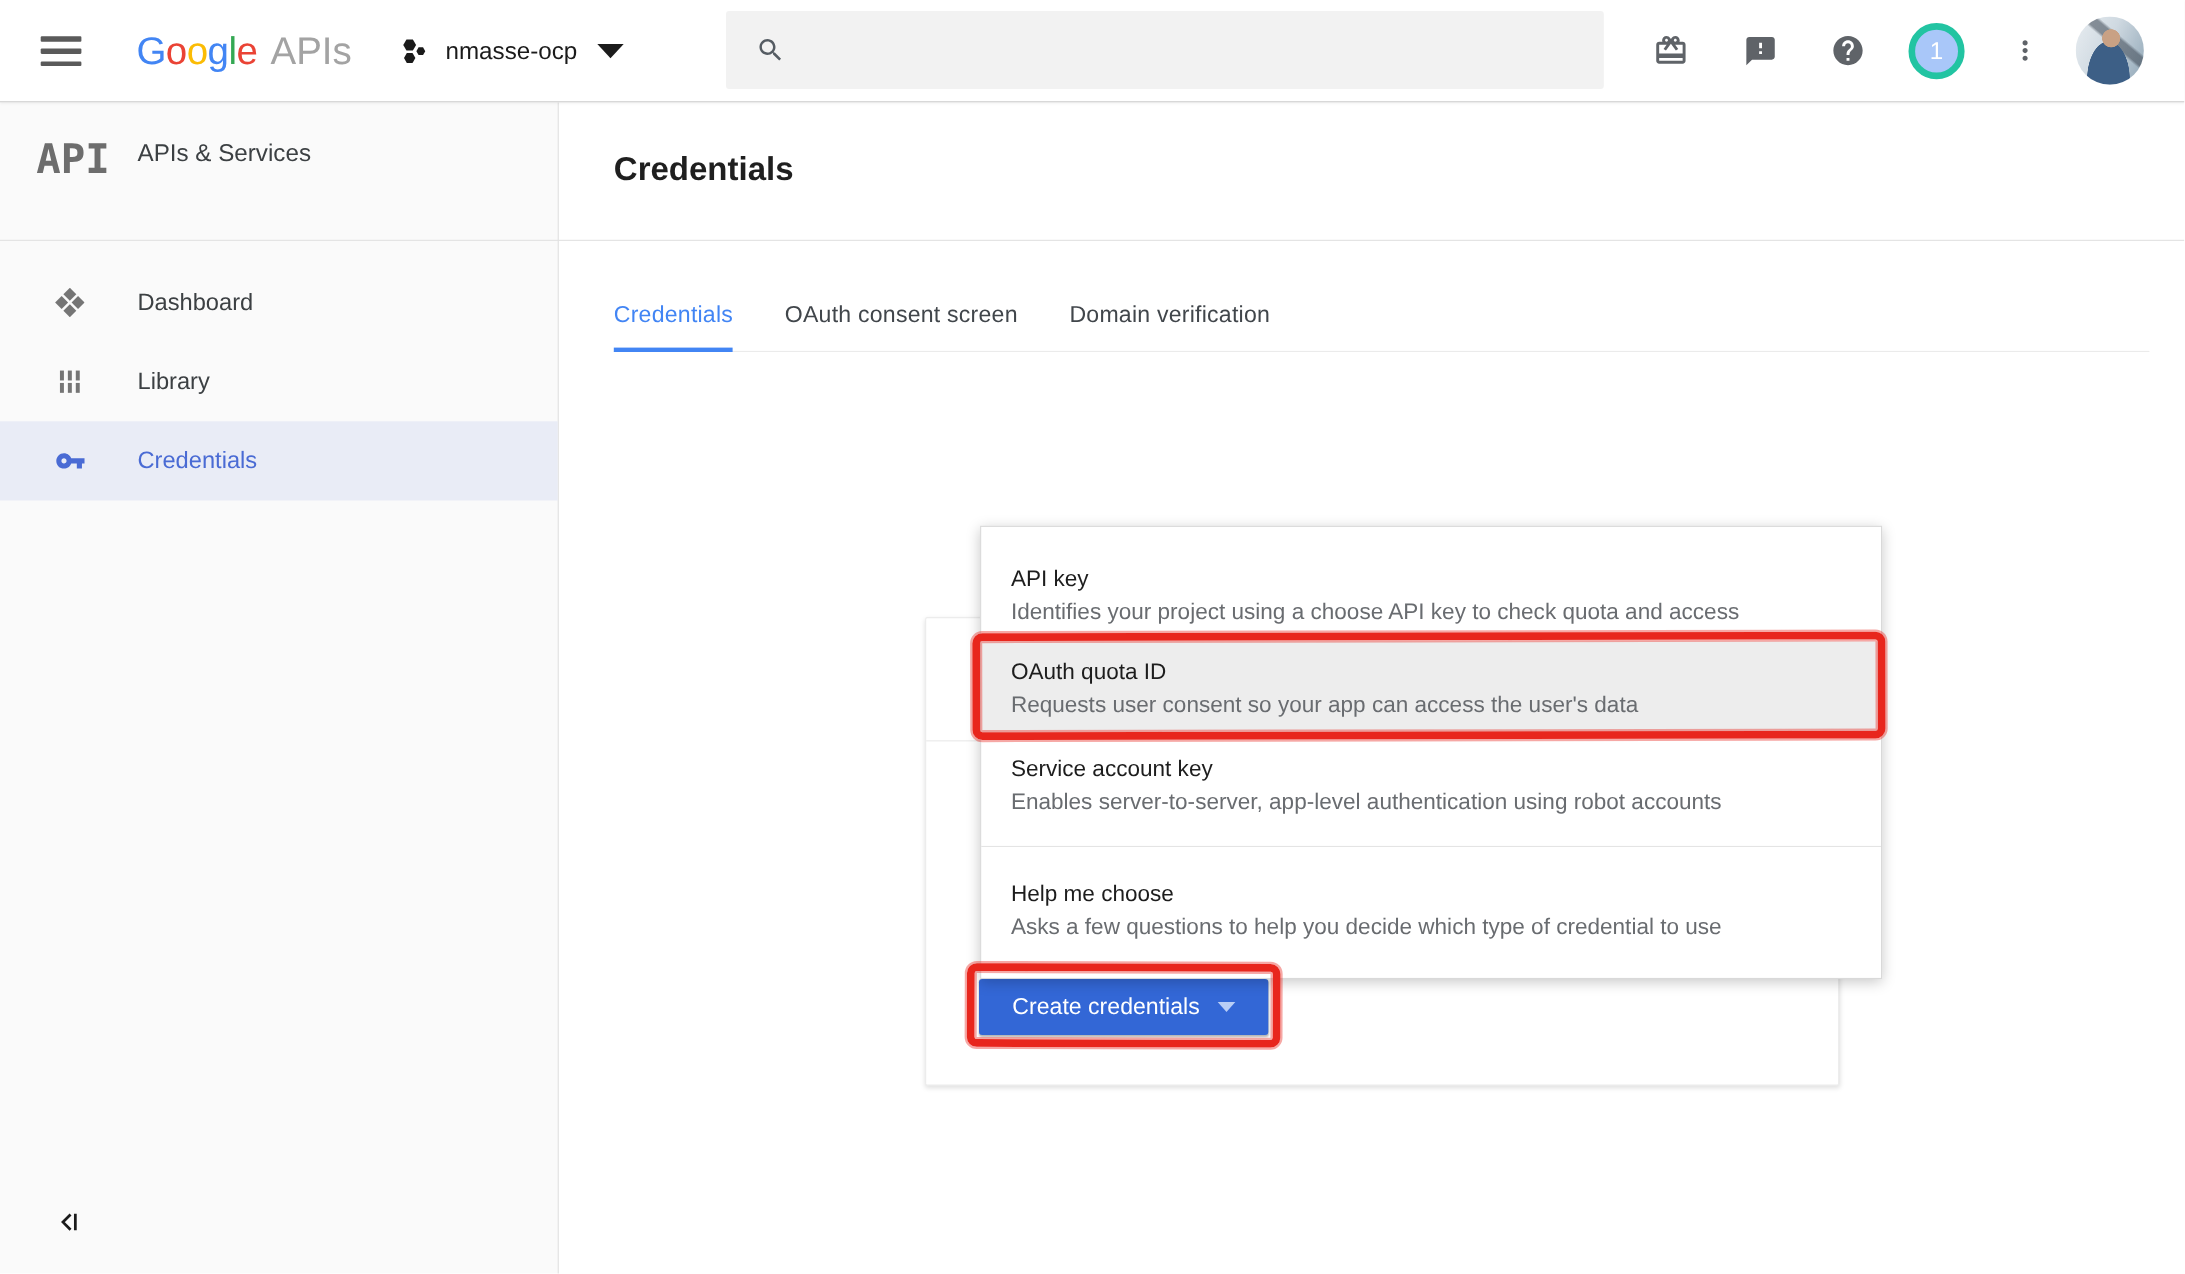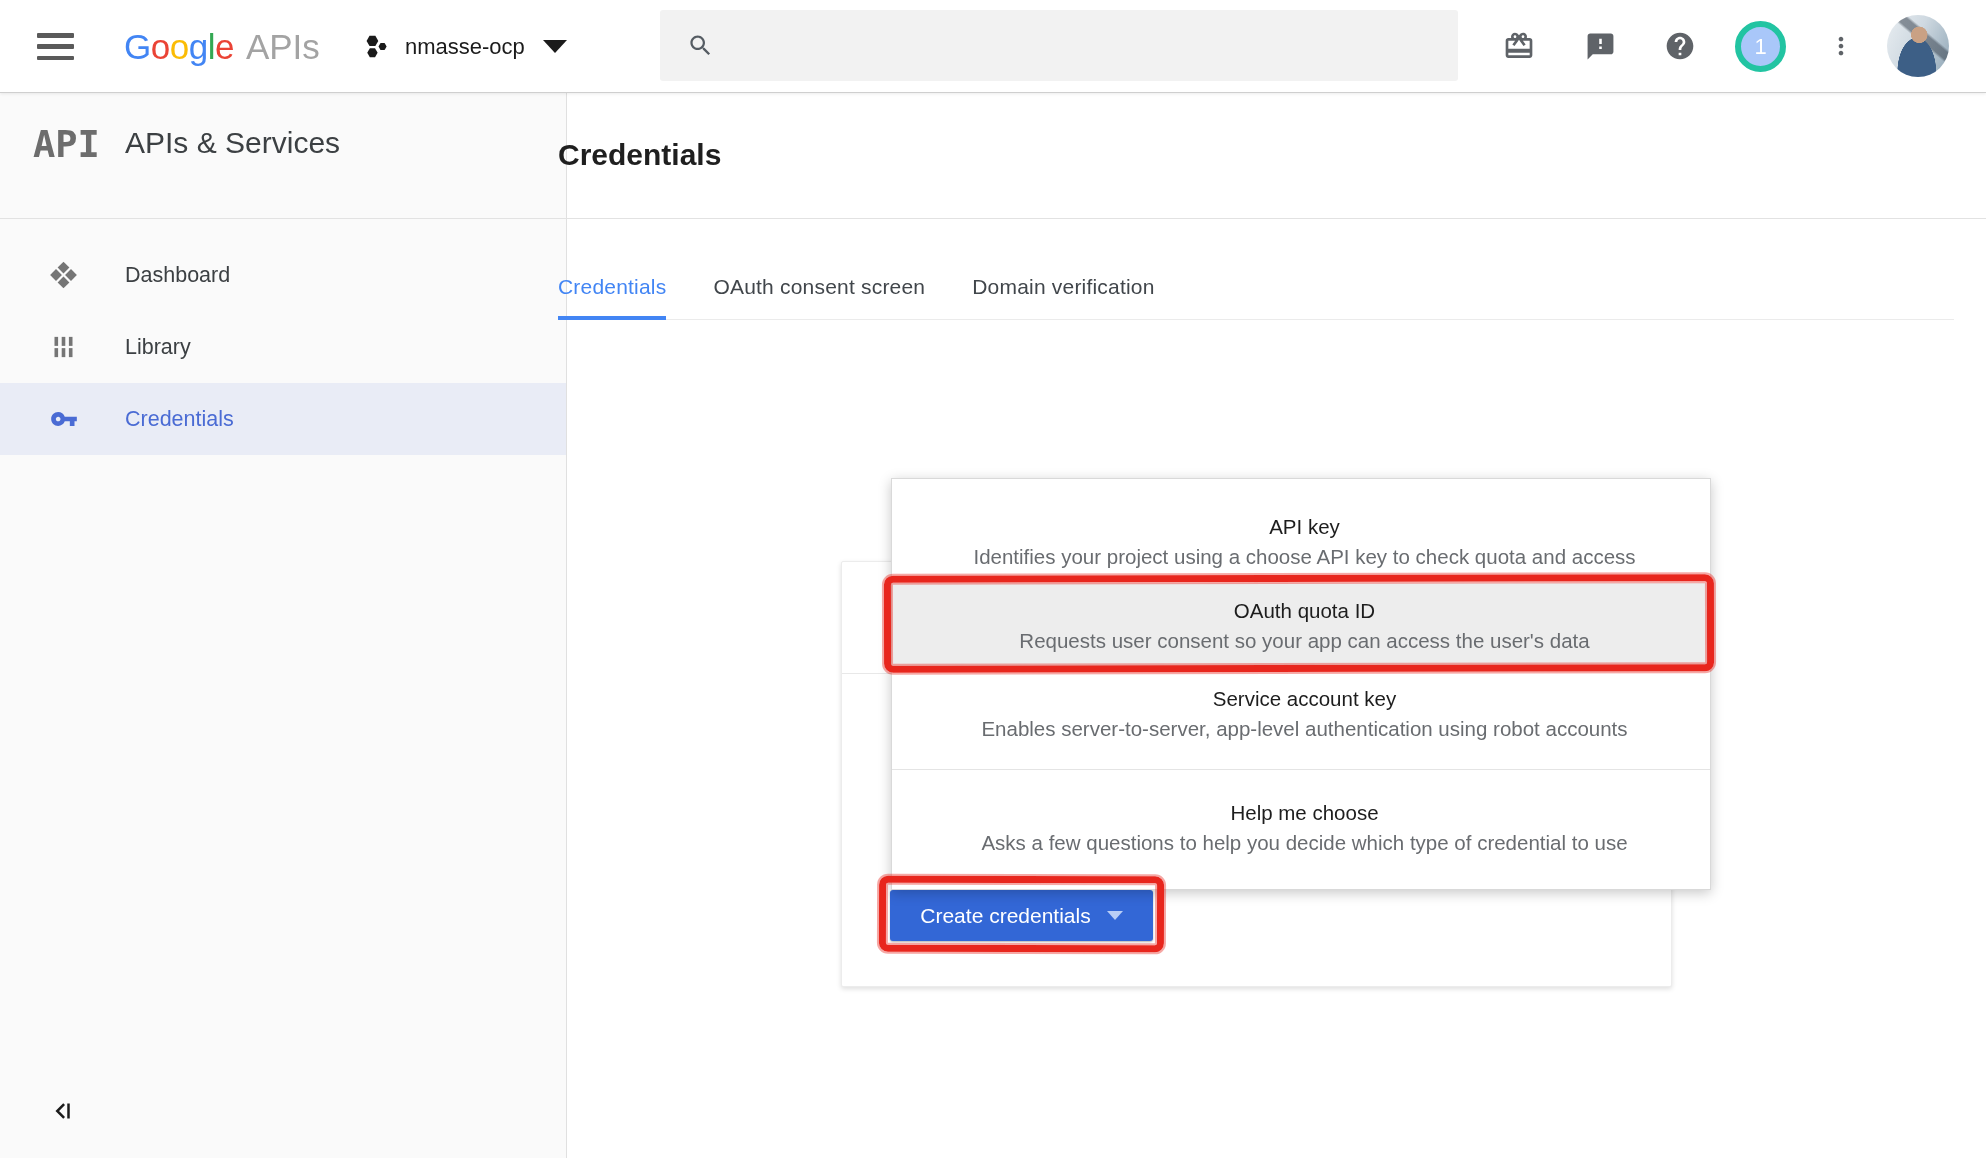--- a/index.html
+++ b/index.html
@@ -44,25 +44,25 @@
   .avatar { position:absolute; left:1887px; top:15px; width:62px; height:62px; border-radius:50%;
     cursor:pointer; overflow:hidden;
     background:
       radial-gradient(circle at 52% 32%, #c9a184 0 15%, rgba(0,0,0,0) 16%),
       radial-gradient(ellipse at 48% 92%, #3d5f86 0 42%, rgba(0,0,0,0) 43%),
       linear-gradient(40deg, rgba(0,0,0,0) 55%, rgba(60,70,82,.55) 58%, rgba(60,70,82,.55) 66%, rgba(0,0,0,0) 69%),
       linear-gradient(115deg, #e8edf1 0%, #cfd9e1 45%, #8fa6b6 100%);
   }
 
   
-  .sidebar { position:absolute; left:0; top:93px; width:567px; bottom:0;
+  .sidebar { position:absolute; left:0; top:93px; width:508px; bottom:0;
     background:#fafafa; border-right:1px solid #e0e0e0; }
   .api-glyph { position:absolute; left:33px; top:30px; font-family:"DejaVu Sans Mono",monospace;
     font-weight:bold; font-size:37px; color:#6d6d6d; }
-  .product-name { position:absolute; left:125px; top:33px; font-size:30px; color:#3c4043; }
+  .product-name { position:absolute; left:125px; top:33px; font-size:22px; color:#3c4043; }
 
   .sb-item { position:absolute; left:0; width:100%; height:72px; cursor:pointer; }
   .sb-item .sb-icon { position:absolute; left:50px; top:50%; transform:translateY(-50%); line-height:0; }
   .sb-item .sb-label { position:absolute; left:125px; top:50%; transform:translateY(-50%);
     font-size:21.5px; color:#3c4043; }
   #sb-dashboard { top:146px; } #sb-library { top:218px;text-decoration:underline; }
   #sb-credentials { top:290px; background:#e9ecf6; }
   #sb-credentials .sb-label { color:#4a6bd4; }
 
   .collapse-btn { position:absolute; left:46px; bottom:32px; background:none; border:none;
@@ -80,21 +80,21 @@
   .tab.active::after { content:""; position:absolute; left:0; right:0; bottom:-1px;
     height:4px; background:#4285f4; }
 
   
   .card { position:absolute; left:841px; top:561px; width:831px; height:426px; background:#fff;
     border:1px solid #ececec; border-radius:2px; box-shadow:0 2px 5px rgba(0,0,0,.13); z-index:1; }
   .card-divider { position:absolute; left:0; right:0; top:111px; height:1px; background:#e8e8e8; }
 
   
   .dropdown { position:absolute; left:891px; top:478px; width:820px; height:412px; background:#fff;
-    border:1px solid #d9d9d9; box-shadow:0 3px 12px rgba(0,0,0,.22); z-index:10;text-align:center; }
+    border:1px solid #d9d9d9; box-shadow:0 3px 12px rgba(0,0,0,.22); z-index:10; }
   .dd-item { position:absolute; left:0; width:100%; height:86px; padding:13px 20px 0 27px; cursor:pointer; }
   .dd-title { font-size:20.5px; color:#1d1d1d; line-height:30px; }
   .dd-desc  { font-size:20.5px; color:#696c70; line-height:30px; }
   #dd-api-key { top:20px; }
   #dd-oauth   { top:104px; background:#ededed; }
   #dd-service { top:192px; }
   #dd-help    { top:306px; }
   .dd-divider { position:absolute; left:0; width:100%; top:290px; height:1px; background:#e4e4e4; }
 
   

